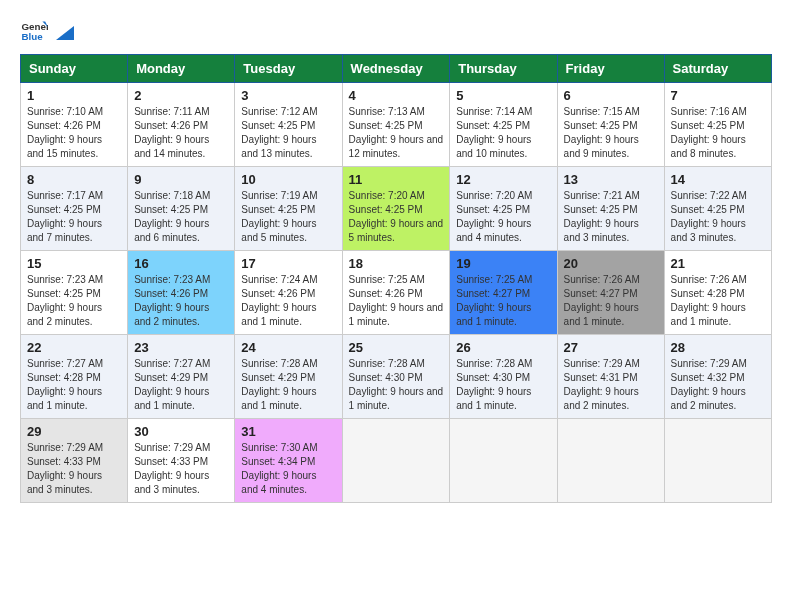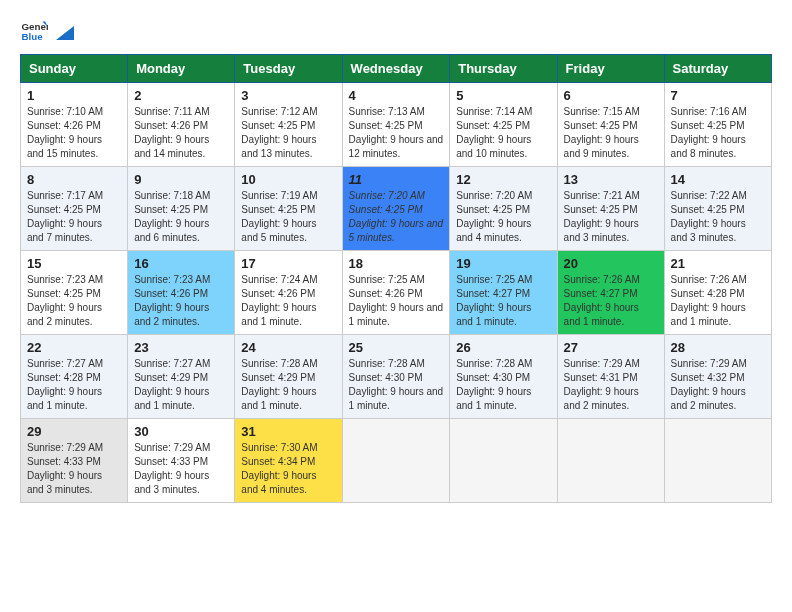--- a/index.html
+++ b/index.html
@@ -158,21 +158,21 @@
         <span class="day-info">Sunrise: 7:17 AM<br>Sunset: 4:25 PM<br>Daylight: 9 hours and 7 minutes.</span>
       </td>
         <td style="background: rgb(238, 242, 249);">
         <span class="day-number">9</span>
         <span class="day-info">Sunrise: 7:18 AM<br>Sunset: 4:25 PM<br>Daylight: 9 hours and 6 minutes.</span>
       </td>
         <td style="background: rgb(238, 242, 249);">
         <span class="day-number">10</span>
         <span class="day-info">Sunrise: 7:19 AM<br>Sunset: 4:25 PM<br>Daylight: 9 hours and 5 minutes.</span>
       </td>
-        <td style="background: #3b82f6; font-style: italic;">
+        <td style="background: #bef264;">
         <span class="day-number">11</span>
         <span class="day-info">Sunrise: 7:20 AM<br>Sunset: 4:25 PM<br>Daylight: 9 hours and 5 minutes.</span>
       </td>
         <td style="background: rgb(238, 242, 249);">
         <span class="day-number">12</span>
         <span class="day-info">Sunrise: 7:20 AM<br>Sunset: 4:25 PM<br>Daylight: 9 hours and 4 minutes.</span>
       </td>
         <td style="background: rgb(238, 242, 249);">
         <span class="day-number">13</span>
         <span class="day-info">Sunrise: 7:21 AM<br>Sunset: 4:25 PM<br>Daylight: 9 hours and 3 minutes.</span>
@@ -192,25 +192,25 @@
         <span class="day-info">Sunrise: 7:23 AM<br>Sunset: 4:26 PM<br>Daylight: 9 hours and 2 minutes.</span>
       </td>
         <td style="background: rgb(255, 255, 255);">
         <span class="day-number">17</span>
         <span class="day-info">Sunrise: 7:24 AM<br>Sunset: 4:26 PM<br>Daylight: 9 hours and 1 minute.</span>
       </td>
         <td style="background: rgb(255, 255, 255);">
         <span class="day-number">18</span>
         <span class="day-info">Sunrise: 7:25 AM<br>Sunset: 4:26 PM<br>Daylight: 9 hours and 1 minute.</span>
       </td>
-        <td style="background: #7dd3fc; margin-left: 47px;">
+        <td style="background: #3b82f6; margin-left: 47px;">
         <span class="day-number">19</span>
         <span class="day-info">Sunrise: 7:25 AM<br>Sunset: 4:27 PM<br>Daylight: 9 hours and 1 minute.</span>
       </td>
-        <td style="background: #22c55e;">
+        <td style="background: #a3a3a3;">
         <span class="day-number">20</span>
         <span class="day-info">Sunrise: 7:26 AM<br>Sunset: 4:27 PM<br>Daylight: 9 hours and 1 minute.</span>
       </td>
         <td style="background: rgb(255, 255, 255);">
         <span class="day-number">21</span>
         <span class="day-info">Sunrise: 7:26 AM<br>Sunset: 4:28 PM<br>Daylight: 9 hours and 1 minute.</span>
       </td>
       </tr>
       <tr>
         <td style="background: rgb(238, 242, 249);">
@@ -244,21 +244,21 @@
       </tr>
       <tr>
         <td style="background: #e5e5e5;">
         <span class="day-number">29</span>
         <span class="day-info">Sunrise: 7:29 AM<br>Sunset: 4:33 PM<br>Daylight: 9 hours and 3 minutes.</span>
       </td>
         <td style="background: rgb(255, 255, 255);">
         <span class="day-number">30</span>
         <span class="day-info">Sunrise: 7:29 AM<br>Sunset: 4:33 PM<br>Daylight: 9 hours and 3 minutes.</span>
       </td>
-        <td style="background: #fde047;">
+        <td style="background: #f0abfc;">
         <span class="day-number">31</span>
         <span class="day-info">Sunrise: 7:30 AM<br>Sunset: 4:34 PM<br>Daylight: 9 hours and 4 minutes.</span>
       </td>
         <td class="empty-cell"></td>
         <td class="empty-cell"></td>
         <td class="empty-cell"></td>
         <td class="empty-cell"></td>
       </tr>
     </tbody>
 </table>

